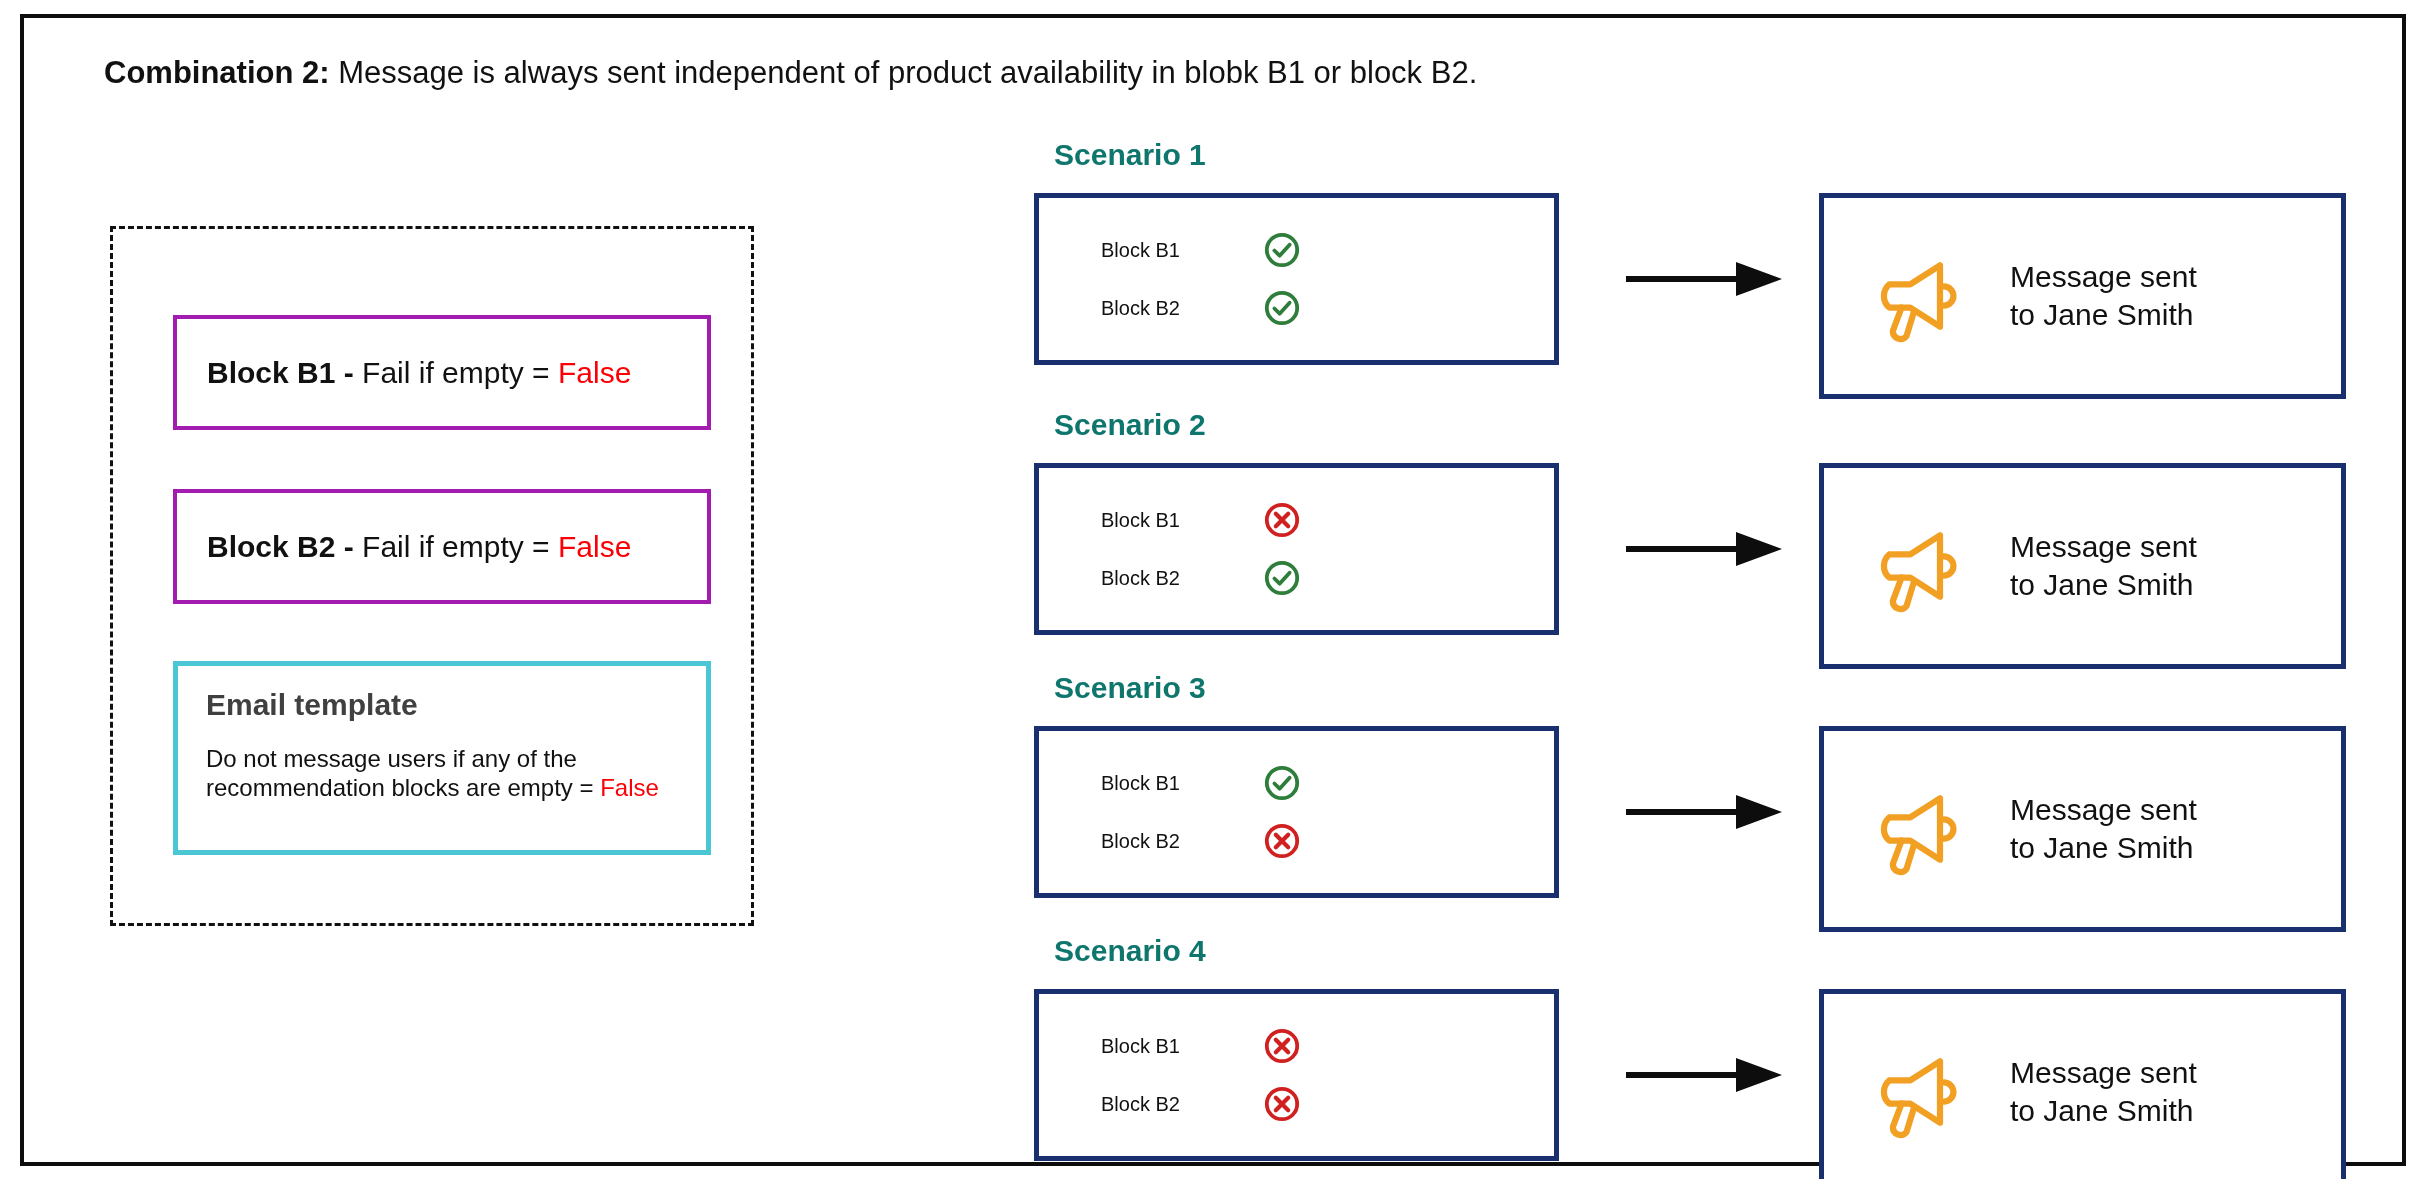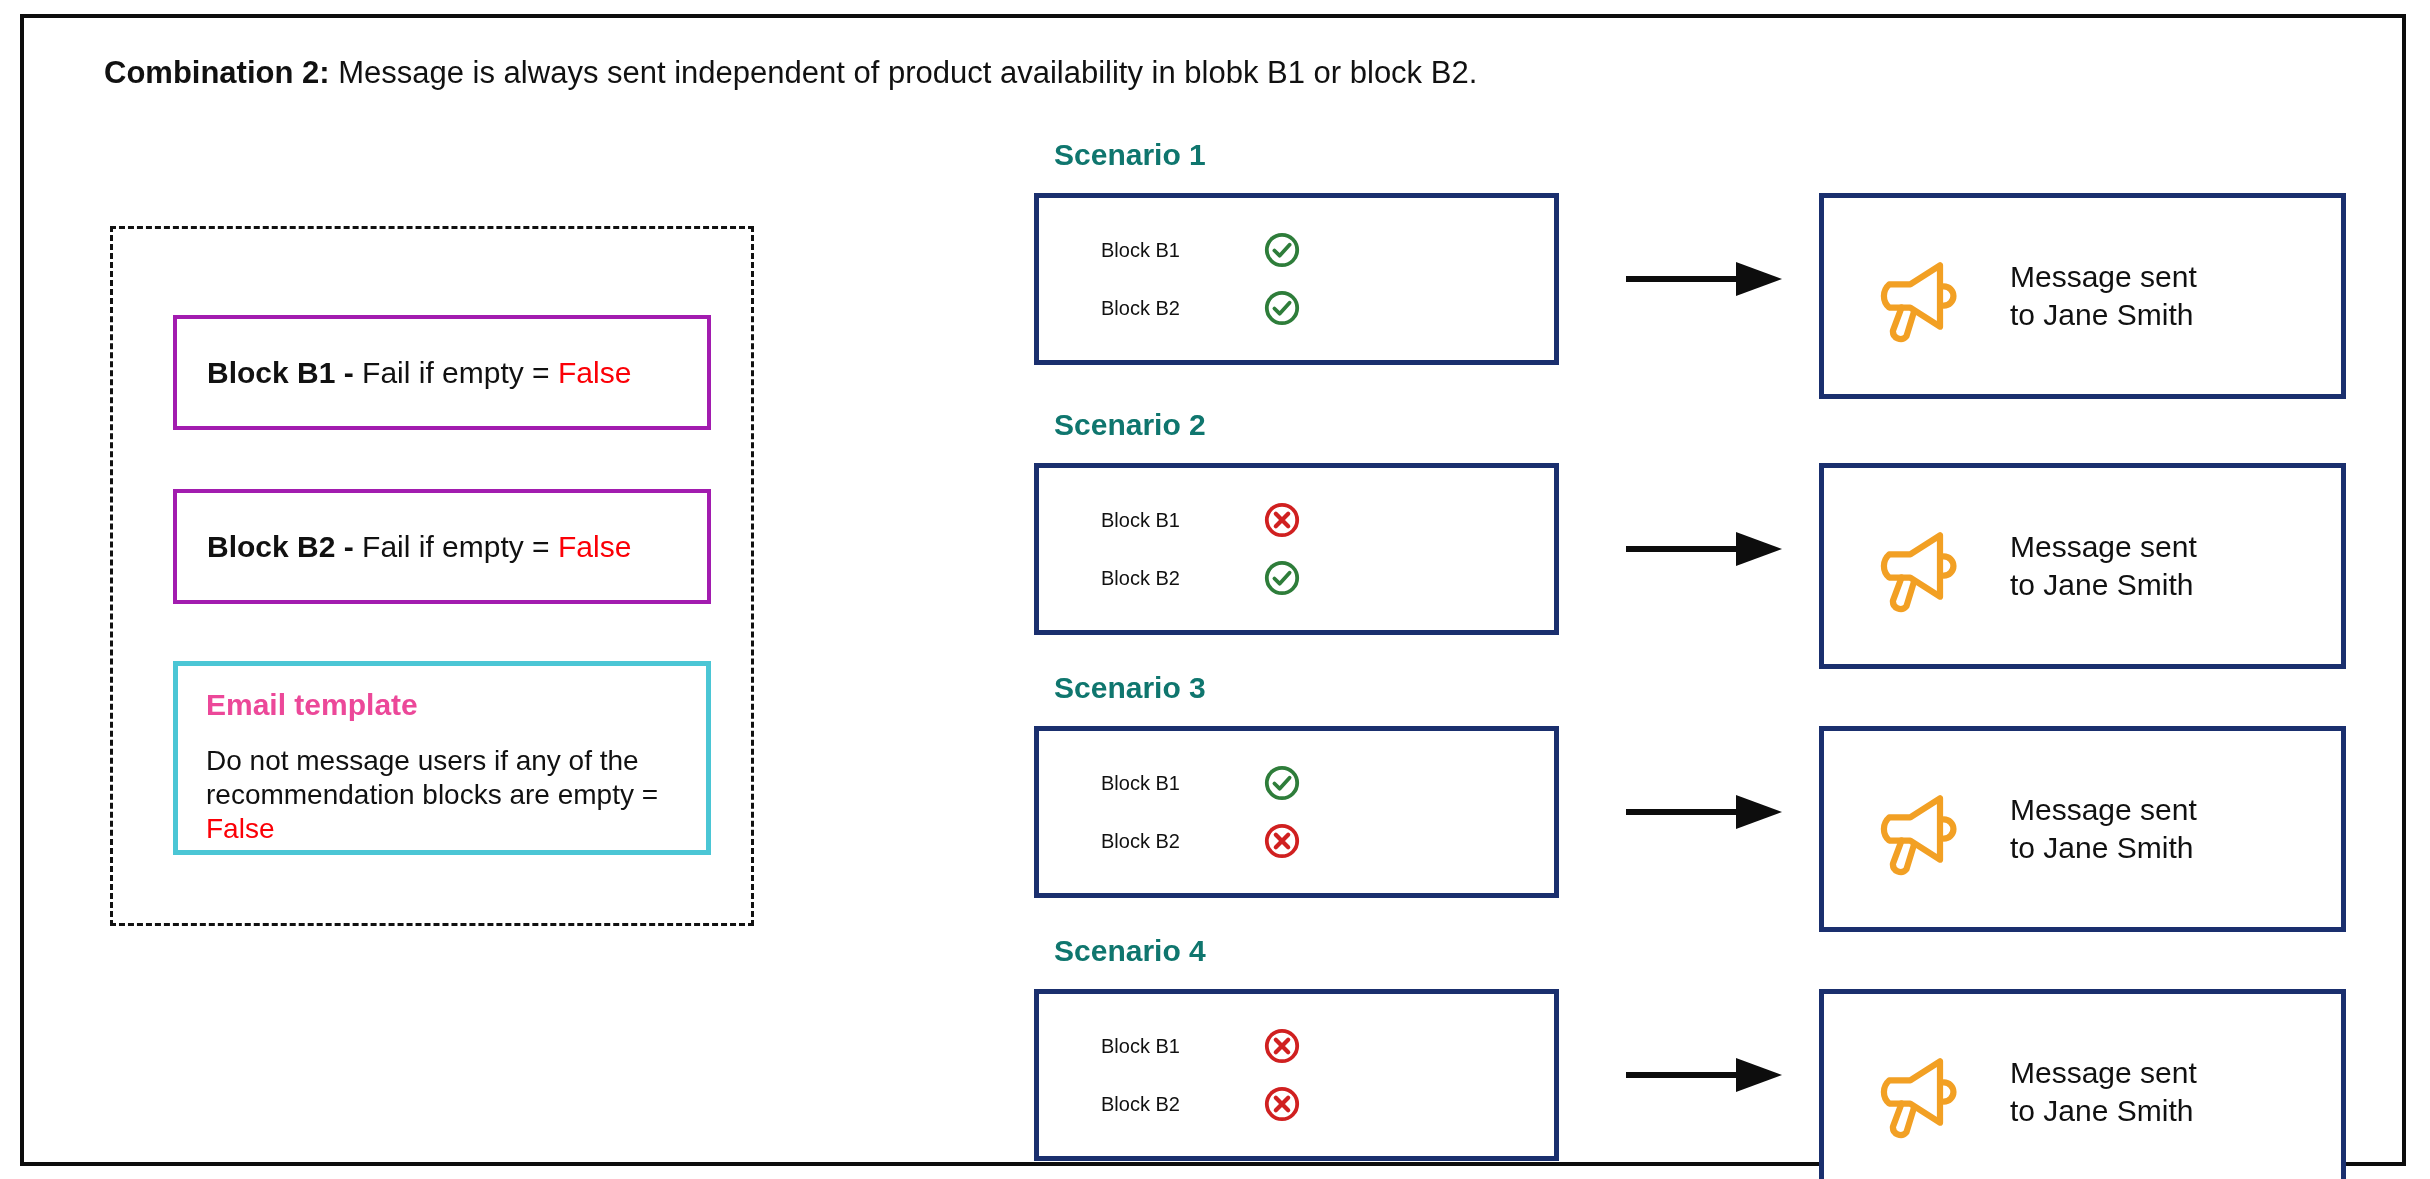--- a/index.html
+++ b/index.html
@@ -80,25 +80,25 @@
     left: 60px;
     top: 432px;
     width: 538px;
     height: 194px;
     border: 5px solid #4bc6d5;
     padding: 22px 28px 0 28px;
   }
   #email-template-title {
     font-size: 30px;
     font-weight: bold;
-    color: #ec4899;
+    color: #404040;
     margin-bottom: 22px;
   }
   #email-template-body {
-    font-size: 28px;
+    font-size: 24px;
     line-height: 1.22;
     color: #111111;
   }
   #email-template-body .val { color: #fb0007; }
 
   
   .scenario-row {
     position: absolute;
     left: 1000px;
     width: 1350px;

